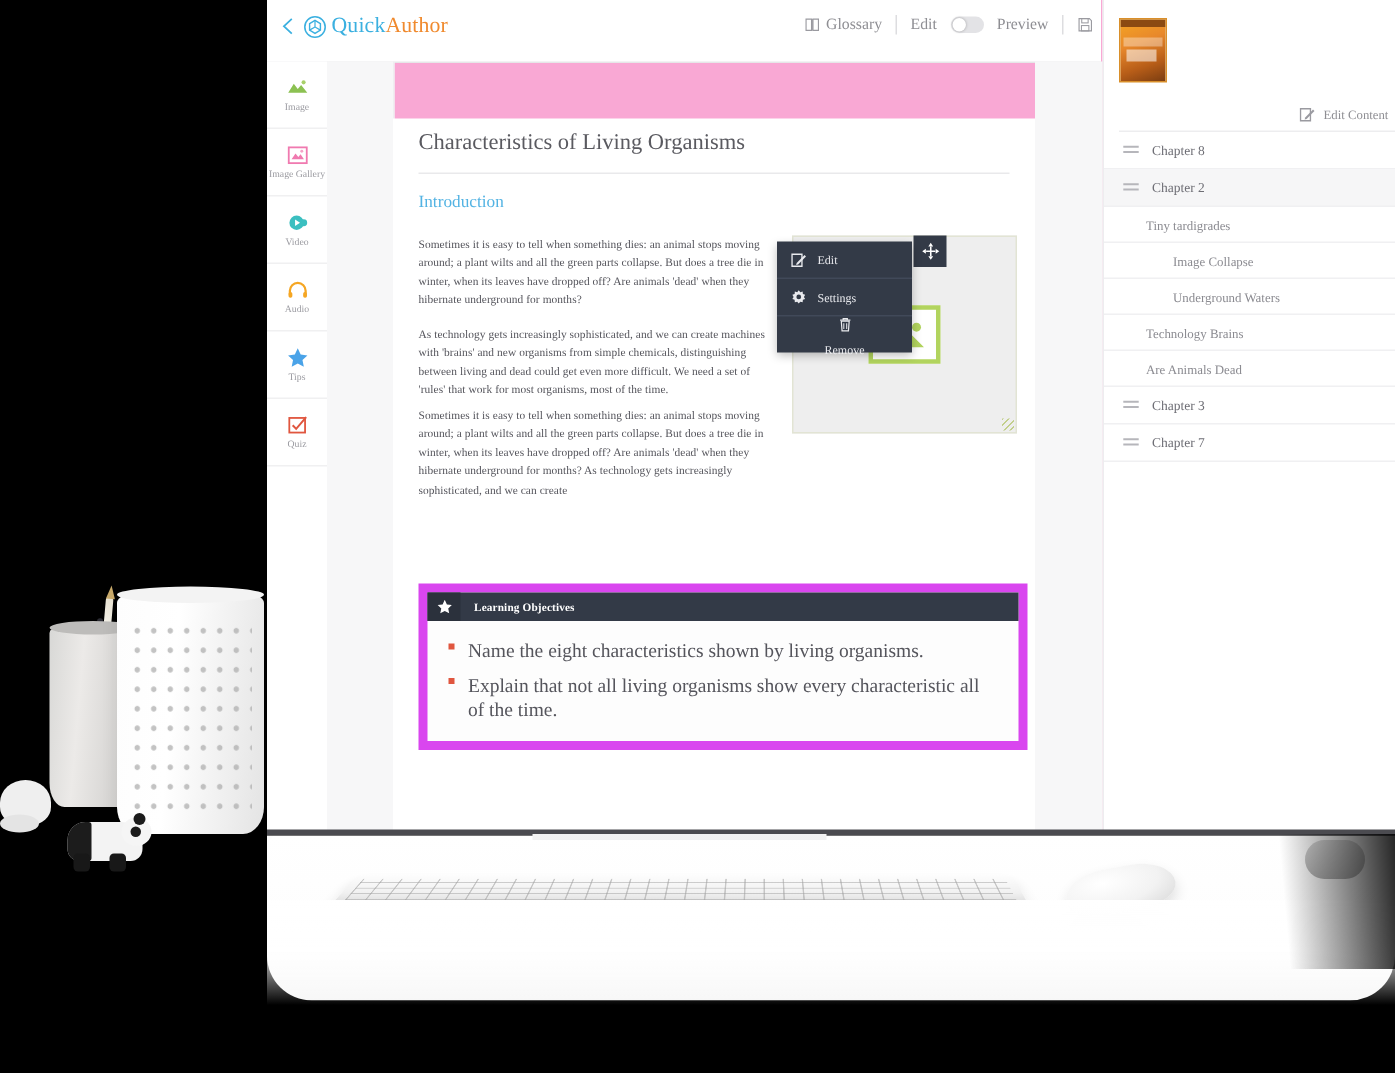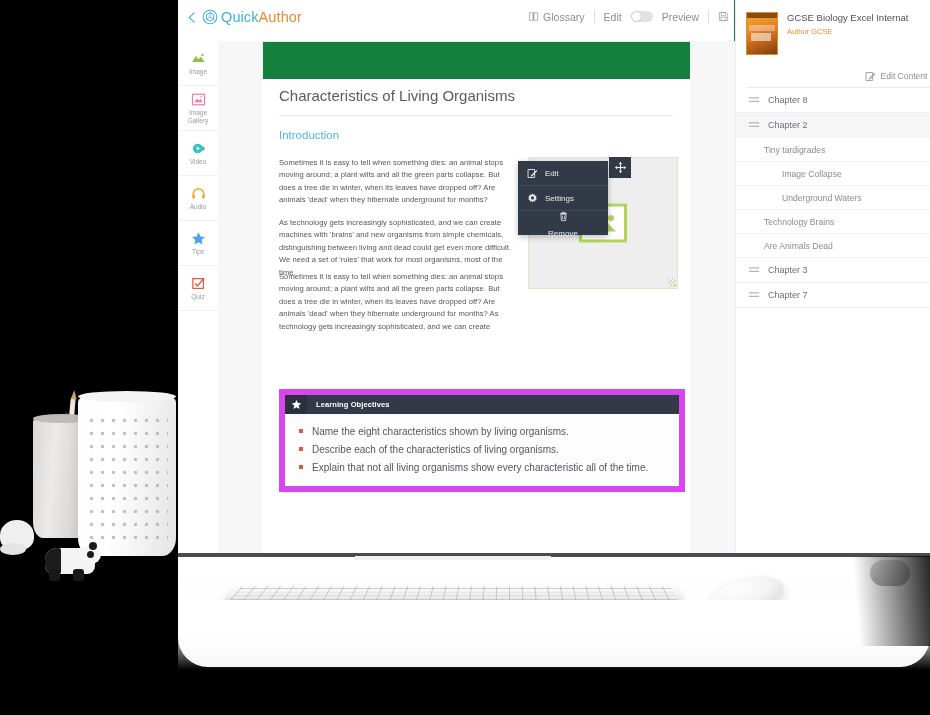--- a/index.html
+++ b/index.html
@@ -99,21 +99,21 @@
   .panda .leg1,.panda .leg2{ position:absolute; bottom:-7px; width:11px; height:12px; background:#181818; border-radius:3px;}
   .panda .leg1{ left:4px;} .panda .leg2{ left:28px;}
   .panda .band{ position:absolute; left:0; top:0; width:16px; height:26px; background:#1c1c1c; border-radius:12px 2px 2px 8px;}
   .panda-shadow{position:absolute; left:40px; top:570px; width:62px; height:8px;background:radial-gradient(ellipse,rgba(0,0,0,.25),rgba(0,0,0,0) 70%);}
   .blob-l{position:absolute;left:0;top:520px;width:34px;height:30px;background:#efefef;border-radius:50% 50% 40% 40%;}
   .blob-l2{position:absolute;left:0;top:543px;width:26px;height:12px;background:#e4e4e4;border-radius:50%;}
 
   
   .screen {
     position: absolute; left: 178px; top: 0; width: 752px; height: 556px;
-    background: #15803d; overflow: hidden;
+    background: #f9a8d4; overflow: hidden; font-family: Liberation Serif, serif;
   }
 
   
   .topbar {
     position:absolute; left:0; top:0; width:556px; height:41px;
     background:#ffffff; border-bottom:1px solid #e7e7e9;
   }
   .logo-wrap{ position:absolute; left:8px; top:9px; display:flex; align-items:center; gap:3px; }
   .chev-back{ width:13px; height:13px; }
   .hexicon{ width:16px; height:16px; }
@@ -198,21 +198,21 @@
   .lo{
     position:absolute; left:17px; top:310px; width:394px;
     border:6px solid #d946ef; background:#fdfdfd;
   }
   .lo-head{
     height:19px; background:#333a47; display:flex; align-items:center;
   }
   .lo-star{ width:22px; height:19px; background:#2b313c; display:flex; align-items:center; justify-content:center;}
   .lo-title{ font-size:7.5px; color:#ffffff; font-weight:bold; margin-left:9px; letter-spacing:.1px; }
   .lo-list{ padding:8px 0 10px 0; }
-  .lo-item{ display:flex; align-items:flex-start; gap:9px; padding:3.5px 14px; font-size:10px; color:#55555c; }
+  .lo-item{ display:flex; align-items:flex-start; gap:9px; padding:3.5px 14px; font-size:13px; color:#55555c; }
   .lo-bullet{ width:4px; height:4px; background:#e0563f; margin-top:3px; flex:none; }
 
   
   .rgutter{ position:absolute; left:512px; top:41px; width:45px; height:515px; background:#f7f7f8; }
   .rpanel{
     position:absolute; left:557px; top:0; width:320px; height:556px;
     background:#ffffff; border-left:1px solid #ededef;
   }
   .book-head{ display:flex; gap:9px; padding:12px 10px 0 10px; }
   .book-cover{
@@ -440,43 +440,35 @@
           </div>
           <div class="lo-title">Learning Objectives</div>
         </div>
         <div class="lo-list">
           <div class="lo-item">
             <span class="lo-bullet"></span>
             <span>Name the eight characteristics shown by living organisms.</span>
           </div>
           <div class="lo-item">
             <span class="lo-bullet"></span>
-            <span>Describe each of the characteristics of living organisms.</span>
-          </div>
-          <div class="lo-item">
-            <span class="lo-bullet"></span>
             <span>Explain that not all living organisms show every characteristic all of the time.</span>
           </div>
         </div>
       </div>
     </div>
 
     <div class="rgutter"></div>
 
     <div class="rpanel">
       <div class="book-head">
         <div class="book-cover">
           <div class="bc-top"></div>
             <div class="bc-band"></div>
             <div class="bc-t2"></div>
         </div>
-        <div>
-          <div class="book-title">GCSE Biology Excel Internat</div>
-          <div class="book-author">Author GCSE</div>
-        </div>
       </div>
 
       <div class="edit-content">
         <svg width="11" height="11" viewBox="0 0 16 16">
           <path d="M1.5 2.2h9.6v11.6H1.5z" fill="none" stroke="#9a9aa0" stroke-width="1.3"></path>
           <path d="M6 10.6 L13.6 3 L15 4.4 L7.4 12 L5.4 12.6 Z" fill="#9a9aa0"></path>
         </svg>
         <span>Edit Content</span>
       </div>
 

